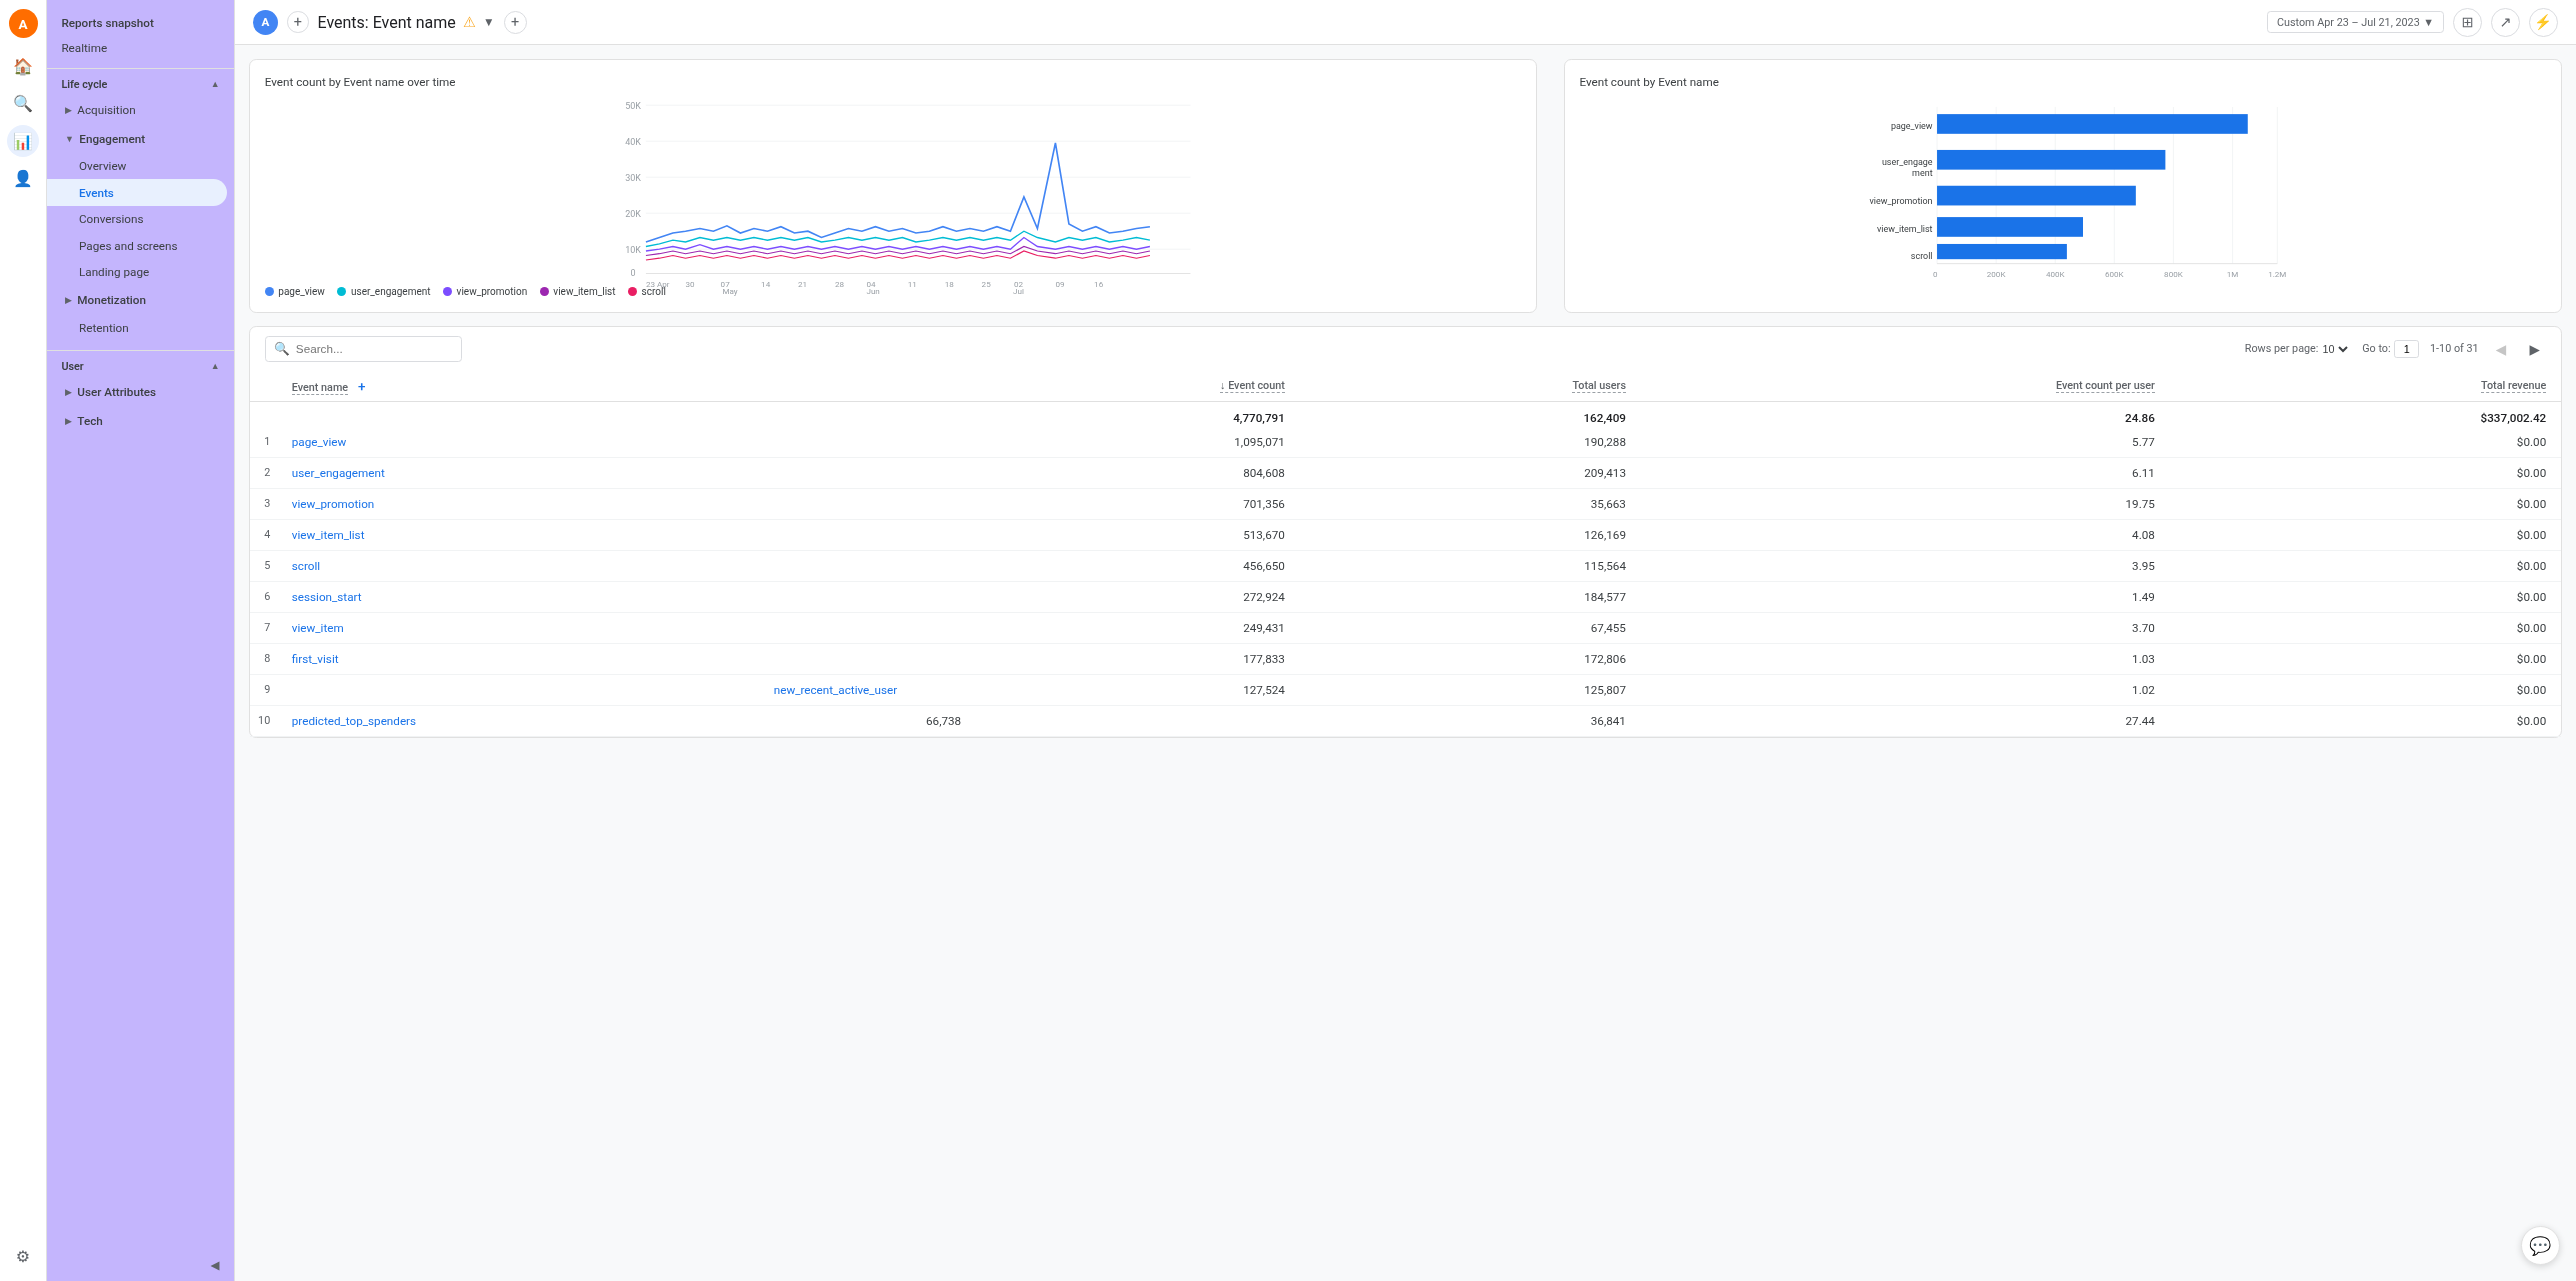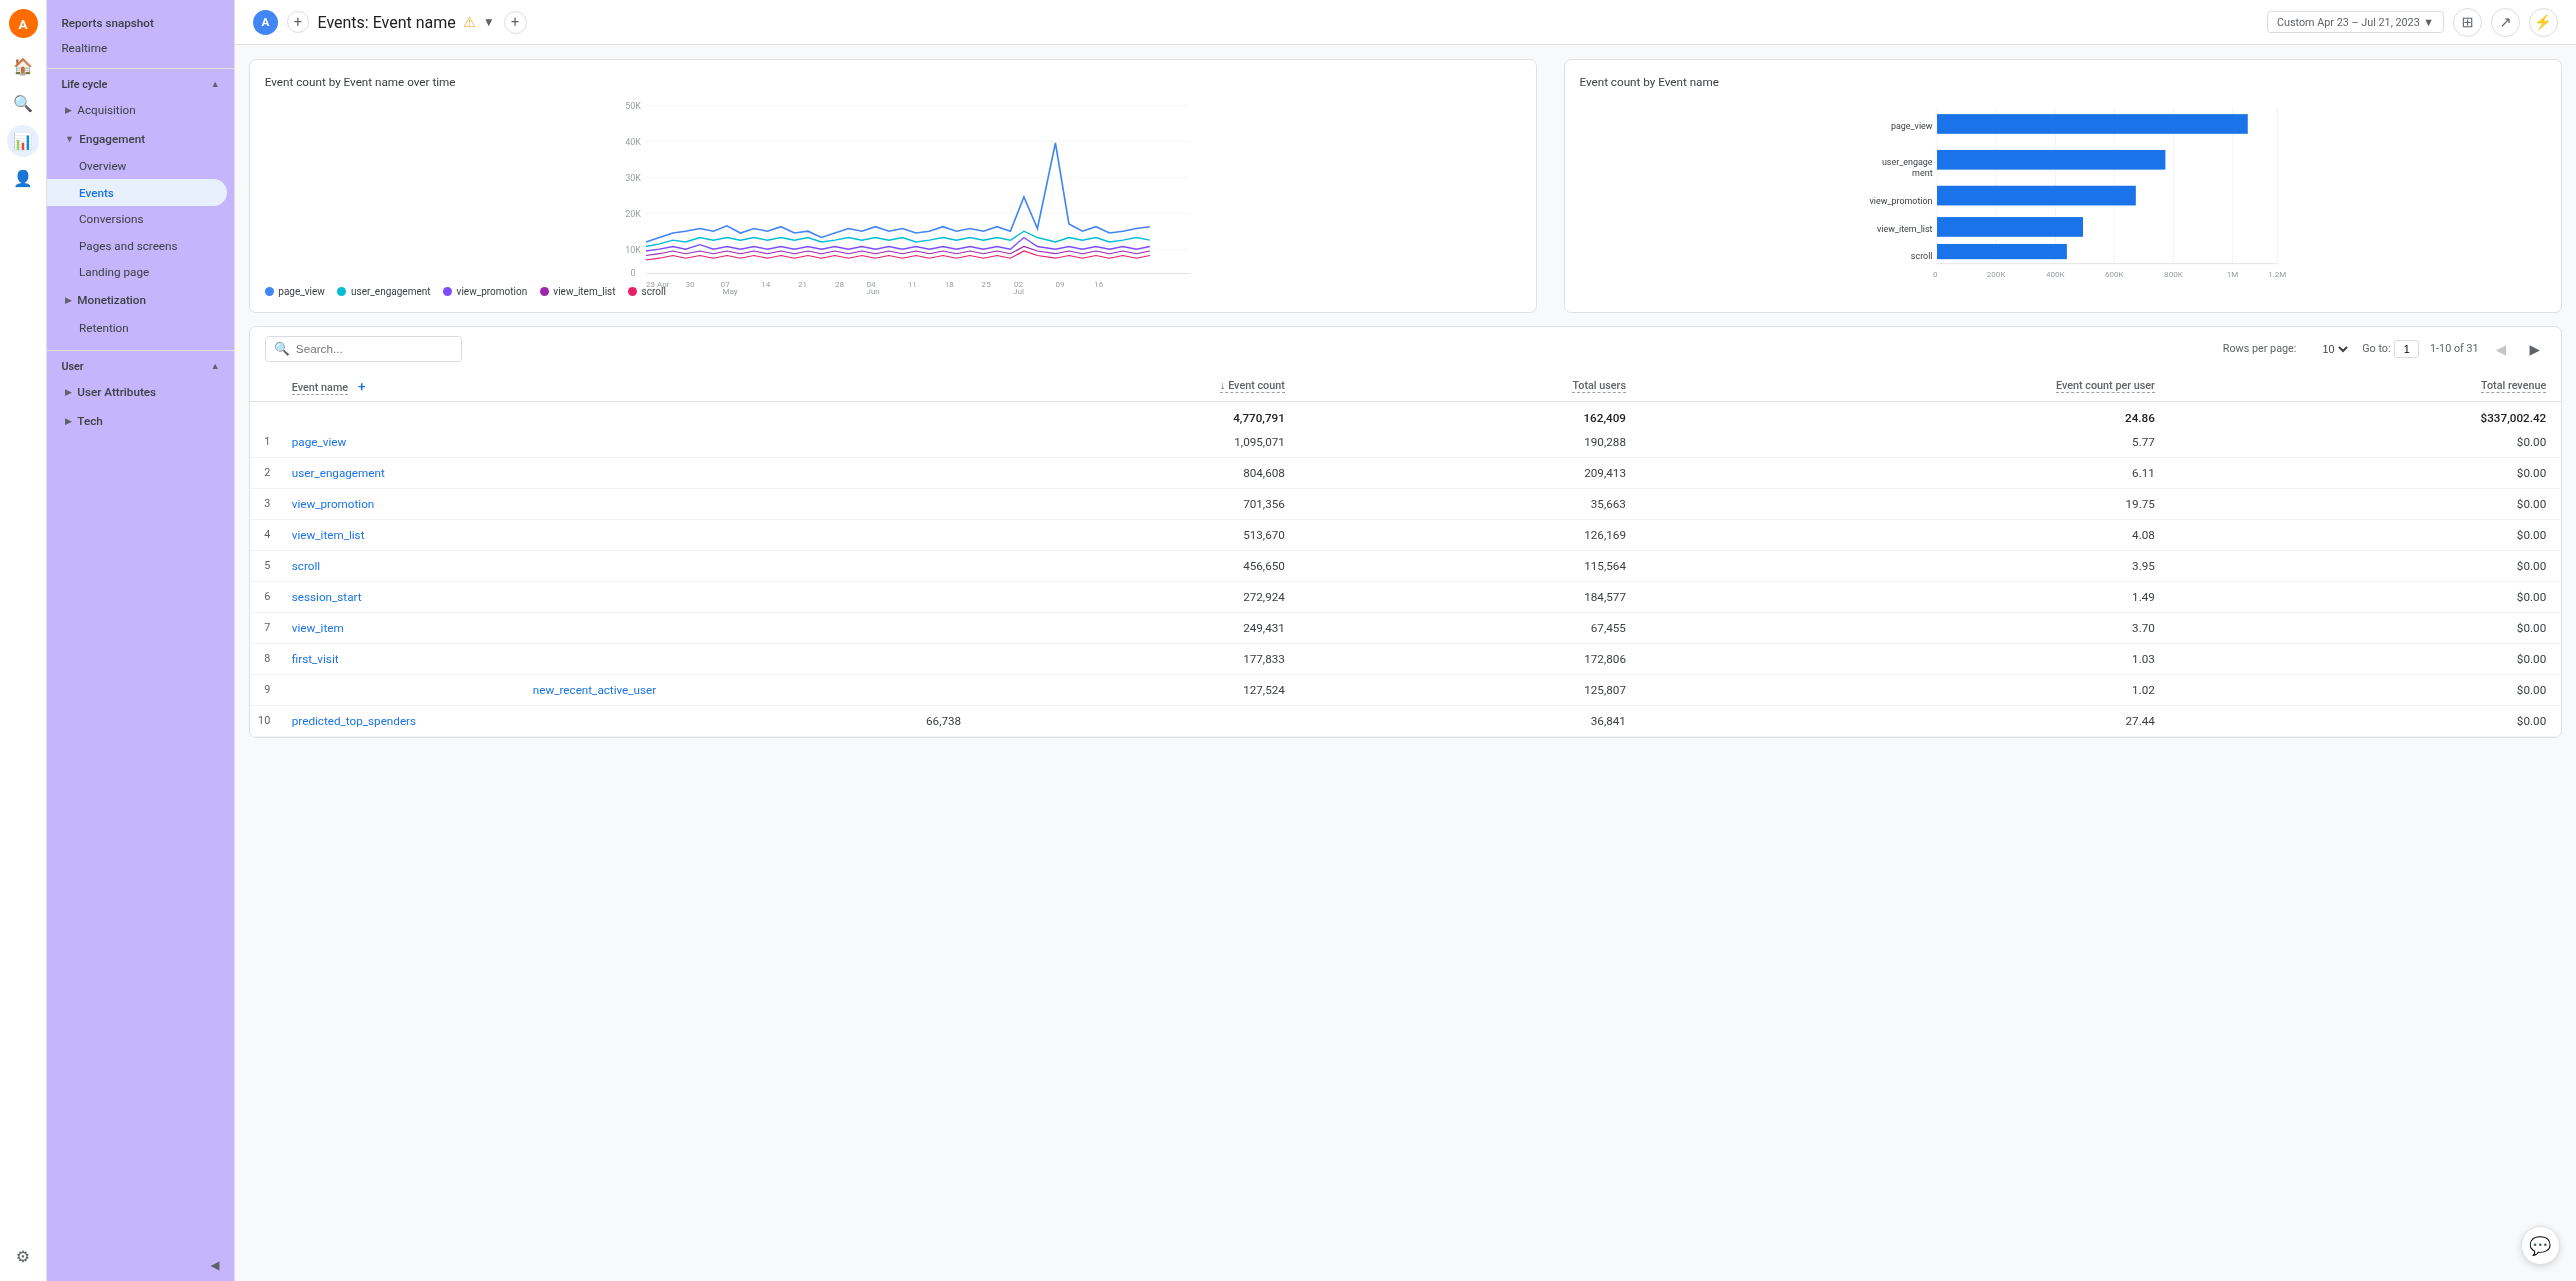--- a/index.html
+++ b/index.html
@@ -213,21 +213,21 @@
       </div>
 
       <div style="background:#fff;border-radius:7.2px;border:0.9px solid #e0e0e0;">
 
         <div style="display:flex;align-items:center;padding:9px 14.4px;gap:10.8px;">
           <div style="display:flex;align-items:center;gap:5.4px;border:0.9px solid #dadce0;border-radius:3.6px;padding:4.5px 9px;width:197px;">
             <span style="color:#5f6368;font-size:12.6px;">🔍</span>
             <input type="text" style="border: none; outline: none; font-size: 11.7px; color: rgb(60, 64, 67); width: 100%; background: transparent;" placeholder="Search...">
           </div>
           <div style="flex:1;"></div>
-          <div style="display:flex;align-items:center;gap:22px;font-size:10.8px;color:#5f6368;">
+          <div style="display:flex;align-items:center;gap:0;font-size:10.8px;color:#5f6368;">
             <span>Rows per page:</span>
             <select style="border:none;font-size:10.8px;color:#3c4043;cursor:pointer;background:transparent;outline:none;">
               <option>10</option>
               <option>25</option>
               <option>50</option>
             </select>
           </div>
           <div style="display:flex;align-items:center;gap:3.6px;font-size:10.8px;color:#5f6368;">
             <span>Go to:</span>
             <input type="text" style="width: 25px; border: 0.9px solid rgb(218, 220, 224); border-radius: 2.7px; text-align: center; font-size: 10.8px; padding: 1.8px;" value="1">
@@ -329,21 +329,21 @@
               <tr style="">
     <td style="text-align:right;padding:8px 7.2px;color:#5f6368;font-size:10.8px;border-bottom:0.9px solid #f1f3f4;">8</td>
     <td style="text-align:left;padding:8px 14.4px;border-bottom:0.9px solid #f1f3f4;"><a href="#" style="color:#1a73e8;text-decoration:none;">first_visit</a></td>
     <td style="text-align:right;padding:8px 14.4px;color:#3c4043;border-bottom:0.9px solid #f1f3f4;">177,833</td>
     <td style="text-align:right;padding:8px 14.4px;color:#3c4043;border-bottom:0.9px solid #f1f3f4;">172,806</td>
     <td style="text-align:right;padding:8px 14.4px;color:#3c4043;border-bottom:0.9px solid #f1f3f4;">1.03</td>
     <td style="text-align:right;padding:8px 14.4px;color:#3c4043;border-bottom:0.9px solid #f1f3f4;">$0.00</td>
   </tr>
               <tr style="">
     <td style="text-align:right;padding:8px 7.2px;color:#5f6368;font-size:10.8px;border-bottom:0.9px solid #f1f3f4;">9</td>
-    <td style="text-align:center;padding:8px 14.4px;border-bottom:0.9px solid #f1f3f4;"><a href="#" style="color:#1a73e8;text-decoration:none;">new_recent_active_user</a></td>
+    <td style="text-align:right;padding:8px 14.4px;border-bottom:0.9px solid #f1f3f4;"><a href="#" style="color:#1a73e8;text-decoration:none;">new_recent_active_user</a></td>
     <td style="text-align:right;padding:8px 14.4px;color:#3c4043;border-bottom:0.9px solid #f1f3f4;">127,524</td>
     <td style="text-align:right;padding:8px 14.4px;color:#3c4043;border-bottom:0.9px solid #f1f3f4;">125,807</td>
     <td style="text-align:right;padding:8px 14.4px;color:#3c4043;border-bottom:0.9px solid #f1f3f4;">1.02</td>
     <td style="text-align:right;padding:8px 14.4px;color:#3c4043;border-bottom:0.9px solid #f1f3f4;">$0.00</td>
   </tr>
               <tr style="">
     <td style="text-align:right;padding:8px 7.2px;color:#5f6368;font-size:10.8px;border-bottom:0.9px solid #f1f3f4;">10</td>
     <td style="text-align:left;padding:8px 14.4px;border-bottom:0.9px solid #f1f3f4;"><a href="#" style="color:#1a73e8;text-decoration:none;">predicted_top_spenders</a></td>
     <td style="text-align:left;padding:8px 14.4px;color:#3c4043;border-bottom:0.9px solid #f1f3f4;">66,738</td>
     <td style="text-align:right;padding:8px 14.4px;color:#3c4043;border-bottom:0.9px solid #f1f3f4;">36,841</td>

